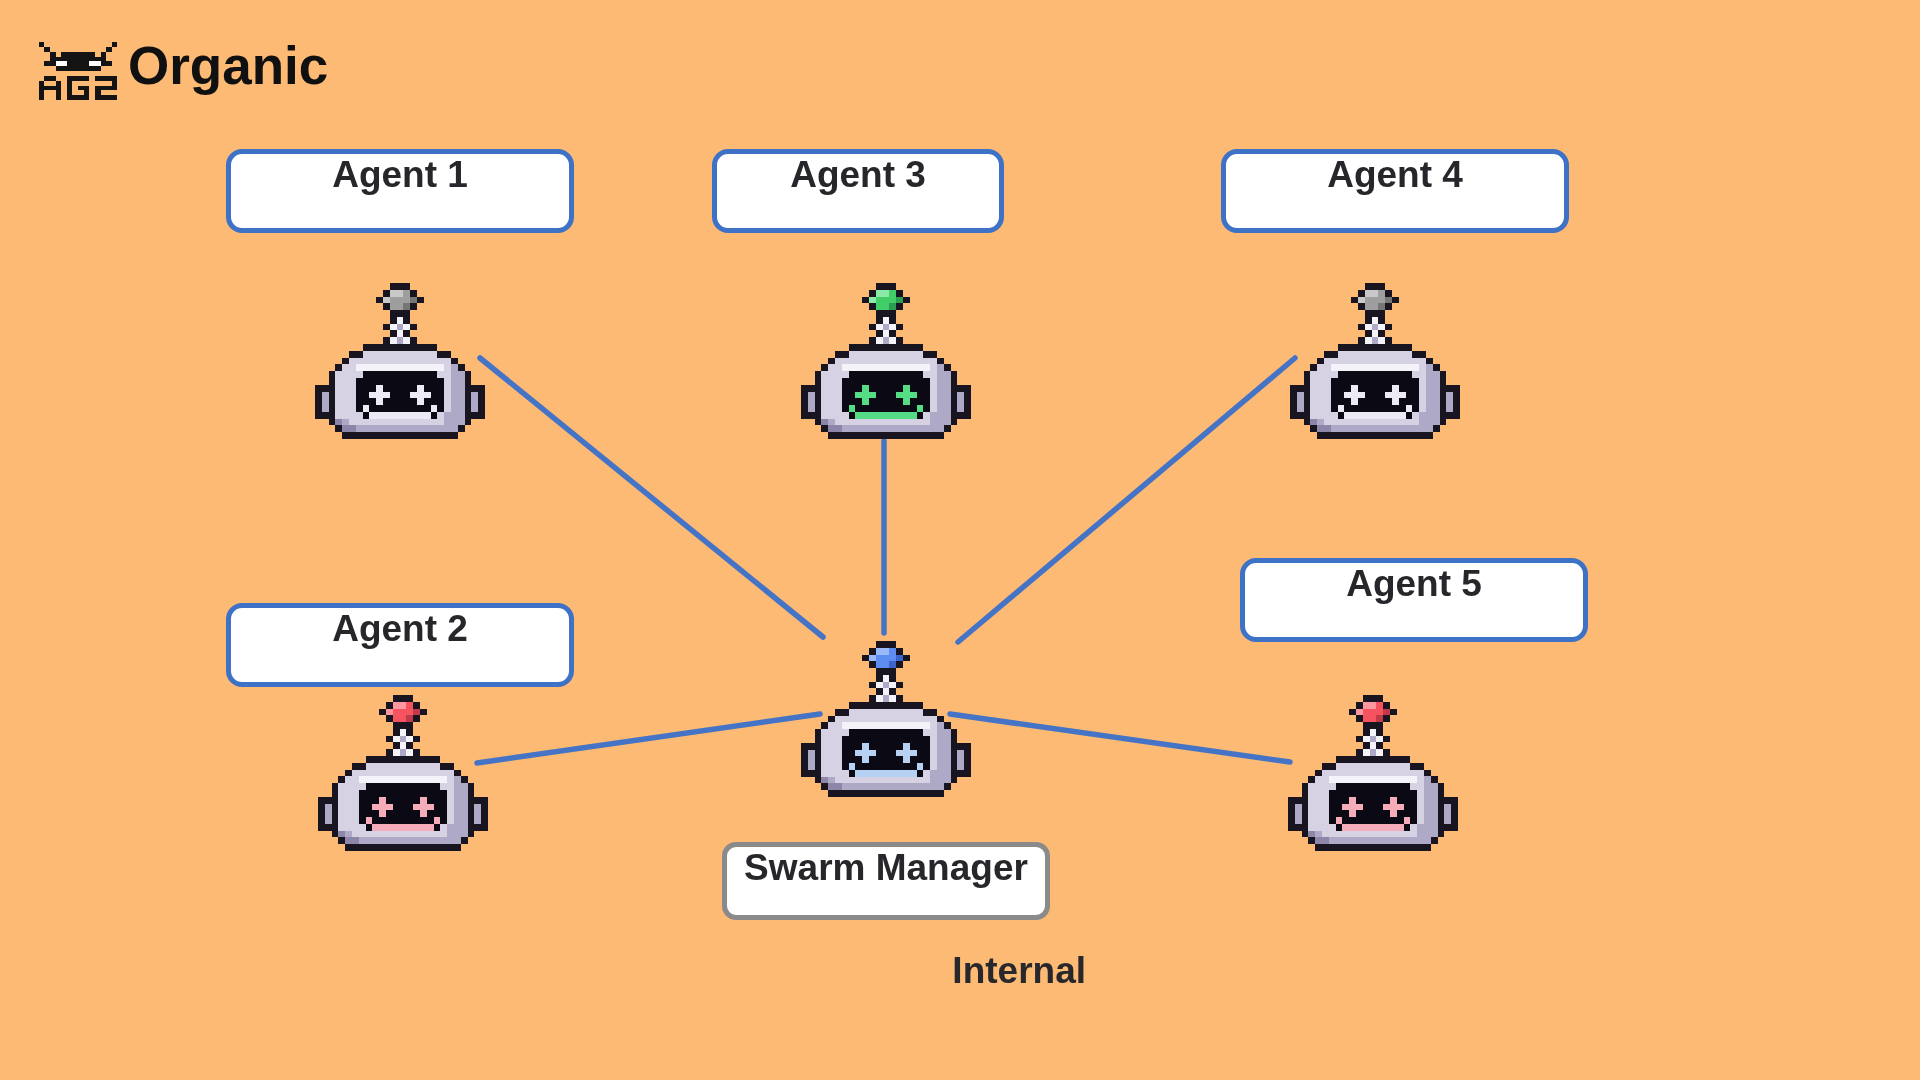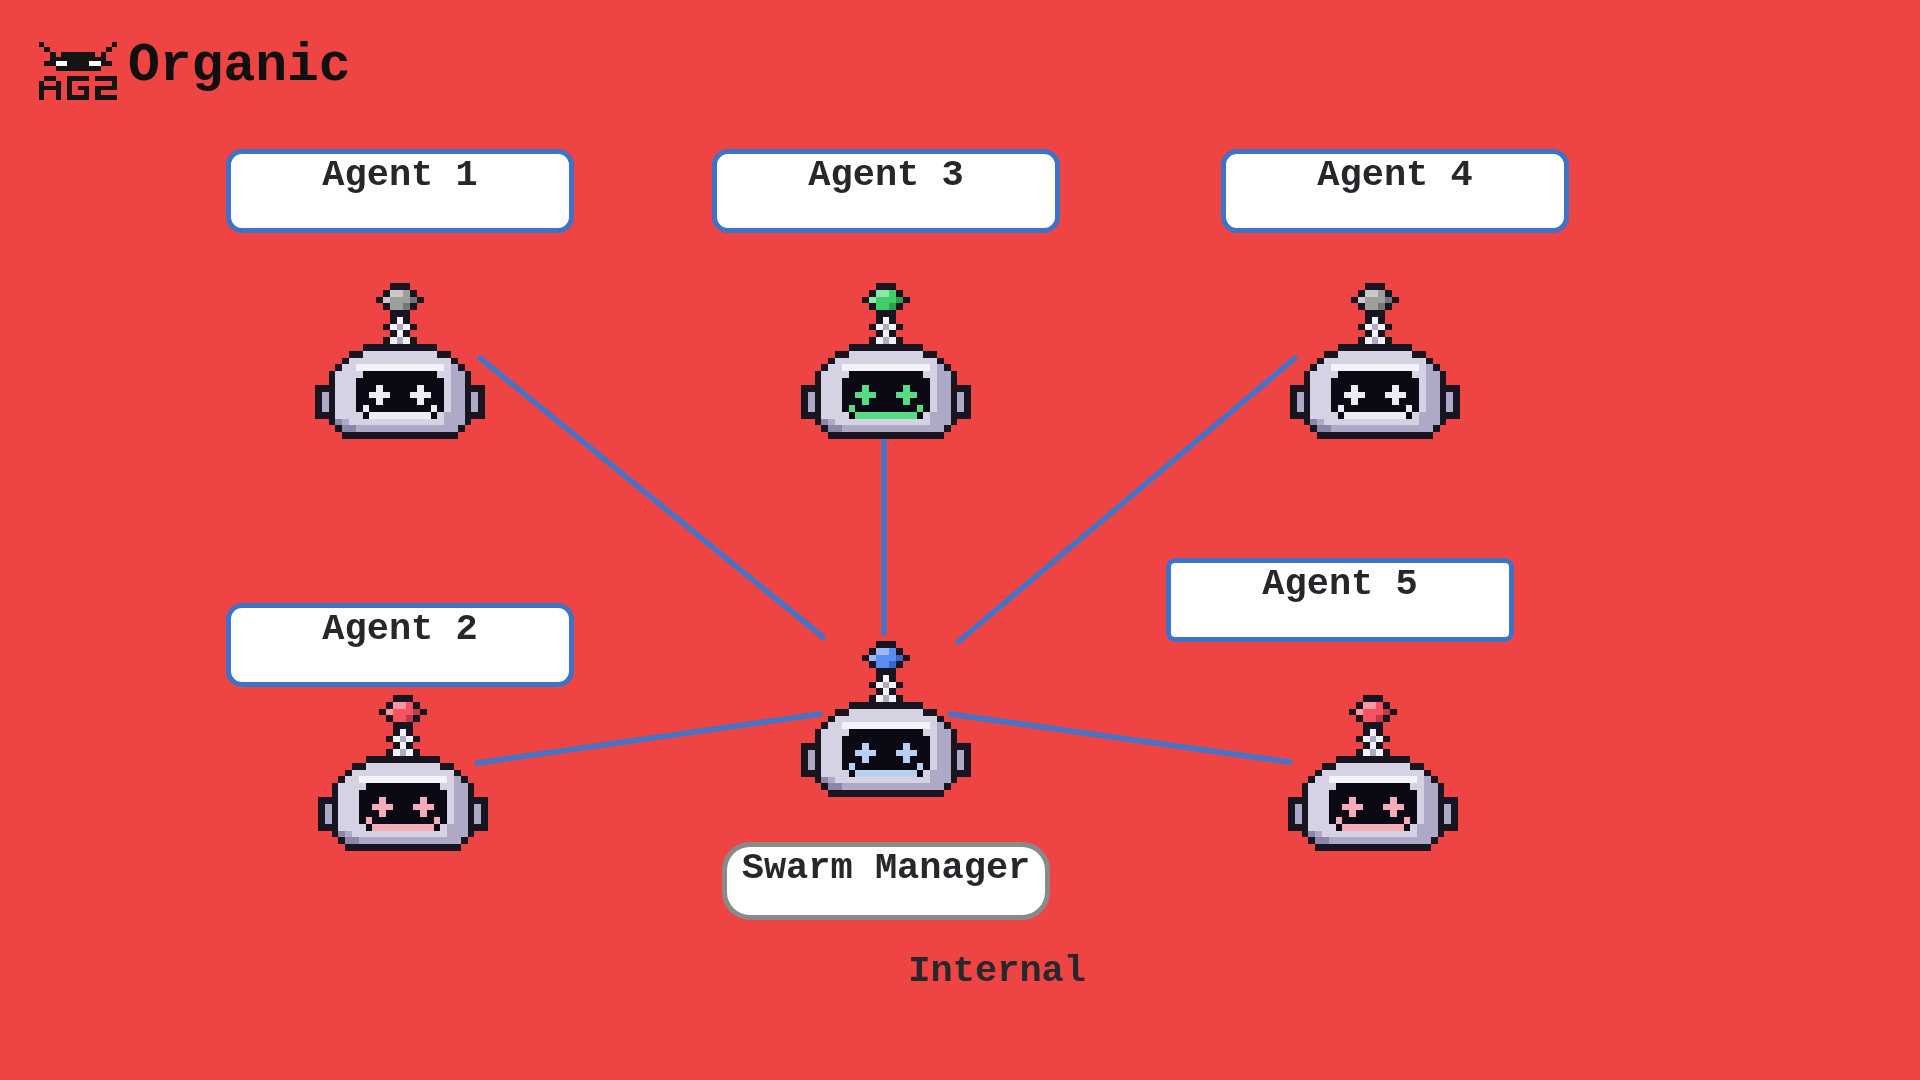--- a/index.html
+++ b/index.html
@@ -4,23 +4,23 @@
 <style>
   html, body {
     margin: 0;
     padding: 0;
     background: #ffffff;
   }
   .stage {
     position: relative;
     width: 1920px;
     height: 1080px;
-    background: #ef4444;
+    background: #fdba74;
     overflow: hidden;
-    font-family: Liberation Mono, monospace;
+    font-family: Liberation Sans, sans-serif;
   }
   .edge-layer {
     position: absolute;
     left: 0; top: 0;
     width: 1920px;
     height: 1080px;
   }
   .logo-mark {
     position: absolute;
     left: 33px;
@@ -48,21 +48,21 @@
     font-size: 37px;
     font-weight: 600;
     color: #27272b;
     white-space: nowrap;
   }
   .manager-box {
     left: 722px;
     top: 842px;
     width: 328px;
     height: 78px;
-    border-radius: 28px;
+    border-radius: 14px;
   }
   .robot {
     position: absolute;
     line-height: 0;
   }
   .caption {
     position: absolute;
     left: 686px;
     top: 950px;
     width: 400px;
@@ -387,21 +387,21 @@
         <rect x="4" y="20" width="1" height="1" fill="#aea9c6"></rect>
         <rect x="5" y="20" width="14" height="1" fill="#d6d2e4"></rect>
         <rect x="19" y="20" width="3" height="1" fill="#aea9c6"></rect>
         <rect x="22" y="20" width="1" height="1" fill="#181420"></rect>
         <rect x="3" y="21" width="1" height="1" fill="#181420"></rect>
         <rect x="4" y="21" width="2" height="1" fill="#8d86a9"></rect>
         <rect x="6" y="21" width="15" height="1" fill="#aea9c6"></rect>
         <rect x="21" y="21" width="1" height="1" fill="#181420"></rect>
         <rect x="4" y="22" width="17" height="1" fill="#181420"></rect>
       </svg></div>
-    <div class="node-box agent-box" style="left: 712px; top: 149px; width: 348px; height: 84px; border-color: rgb(61, 114, 199);">
+    <div class="node-box agent-box" style="left: 712px; top: 149px; width: 292px; height: 84px; border-color: rgb(61, 114, 199);">
       <span>Agent 3</span>
     </div>
     <div class="robot" style="left: 801px; top: 283px;"><svg width="170" height="156" viewBox="0 0 25 23" shape-rendering="crispEdges" preserveAspectRatio="none">
         <rect x="11" y="0" width="3" height="1" fill="#181420"></rect>
         <rect x="10" y="1" width="1" height="1" fill="#181420"></rect>
         <rect x="11" y="1" width="2" height="1" fill="#8ceaa9"></rect>
         <rect x="13" y="1" width="1" height="1" fill="#41cd68"></rect>
         <rect x="14" y="1" width="1" height="1" fill="#181420"></rect>
         <rect x="9" y="2" width="1" height="1" fill="#181420"></rect>
         <rect x="10" y="2" width="1" height="1" fill="#8ceaa9"></rect>
@@ -651,21 +651,21 @@
         <rect x="4" y="20" width="1" height="1" fill="#aea9c6"></rect>
         <rect x="5" y="20" width="14" height="1" fill="#d6d2e4"></rect>
         <rect x="19" y="20" width="3" height="1" fill="#aea9c6"></rect>
         <rect x="22" y="20" width="1" height="1" fill="#181420"></rect>
         <rect x="3" y="21" width="1" height="1" fill="#181420"></rect>
         <rect x="4" y="21" width="2" height="1" fill="#8d86a9"></rect>
         <rect x="6" y="21" width="15" height="1" fill="#aea9c6"></rect>
         <rect x="21" y="21" width="1" height="1" fill="#181420"></rect>
         <rect x="4" y="22" width="17" height="1" fill="#181420"></rect>
       </svg></div>
-    <div class="node-box agent-box" style="left: 1166px; top: 558px; width: 348px; height: 84px; border-color: rgb(61, 114, 199); border-radius: 9px;">
+    <div class="node-box agent-box" style="left: 1240px; top: 558px; width: 348px; height: 84px; border-color: rgb(61, 114, 199);">
       <span>Agent 5</span>
     </div>
     <div class="robot" style="left: 1288px; top: 695px;"><svg width="170" height="156" viewBox="0 0 25 23" shape-rendering="crispEdges" preserveAspectRatio="none">
         <rect x="11" y="0" width="3" height="1" fill="#181420"></rect>
         <rect x="10" y="1" width="1" height="1" fill="#181420"></rect>
         <rect x="11" y="1" width="2" height="1" fill="#ff97a1"></rect>
         <rect x="13" y="1" width="1" height="1" fill="#f65361"></rect>
         <rect x="14" y="1" width="1" height="1" fill="#181420"></rect>
         <rect x="9" y="2" width="1" height="1" fill="#181420"></rect>
         <rect x="10" y="2" width="1" height="1" fill="#ff97a1"></rect>

